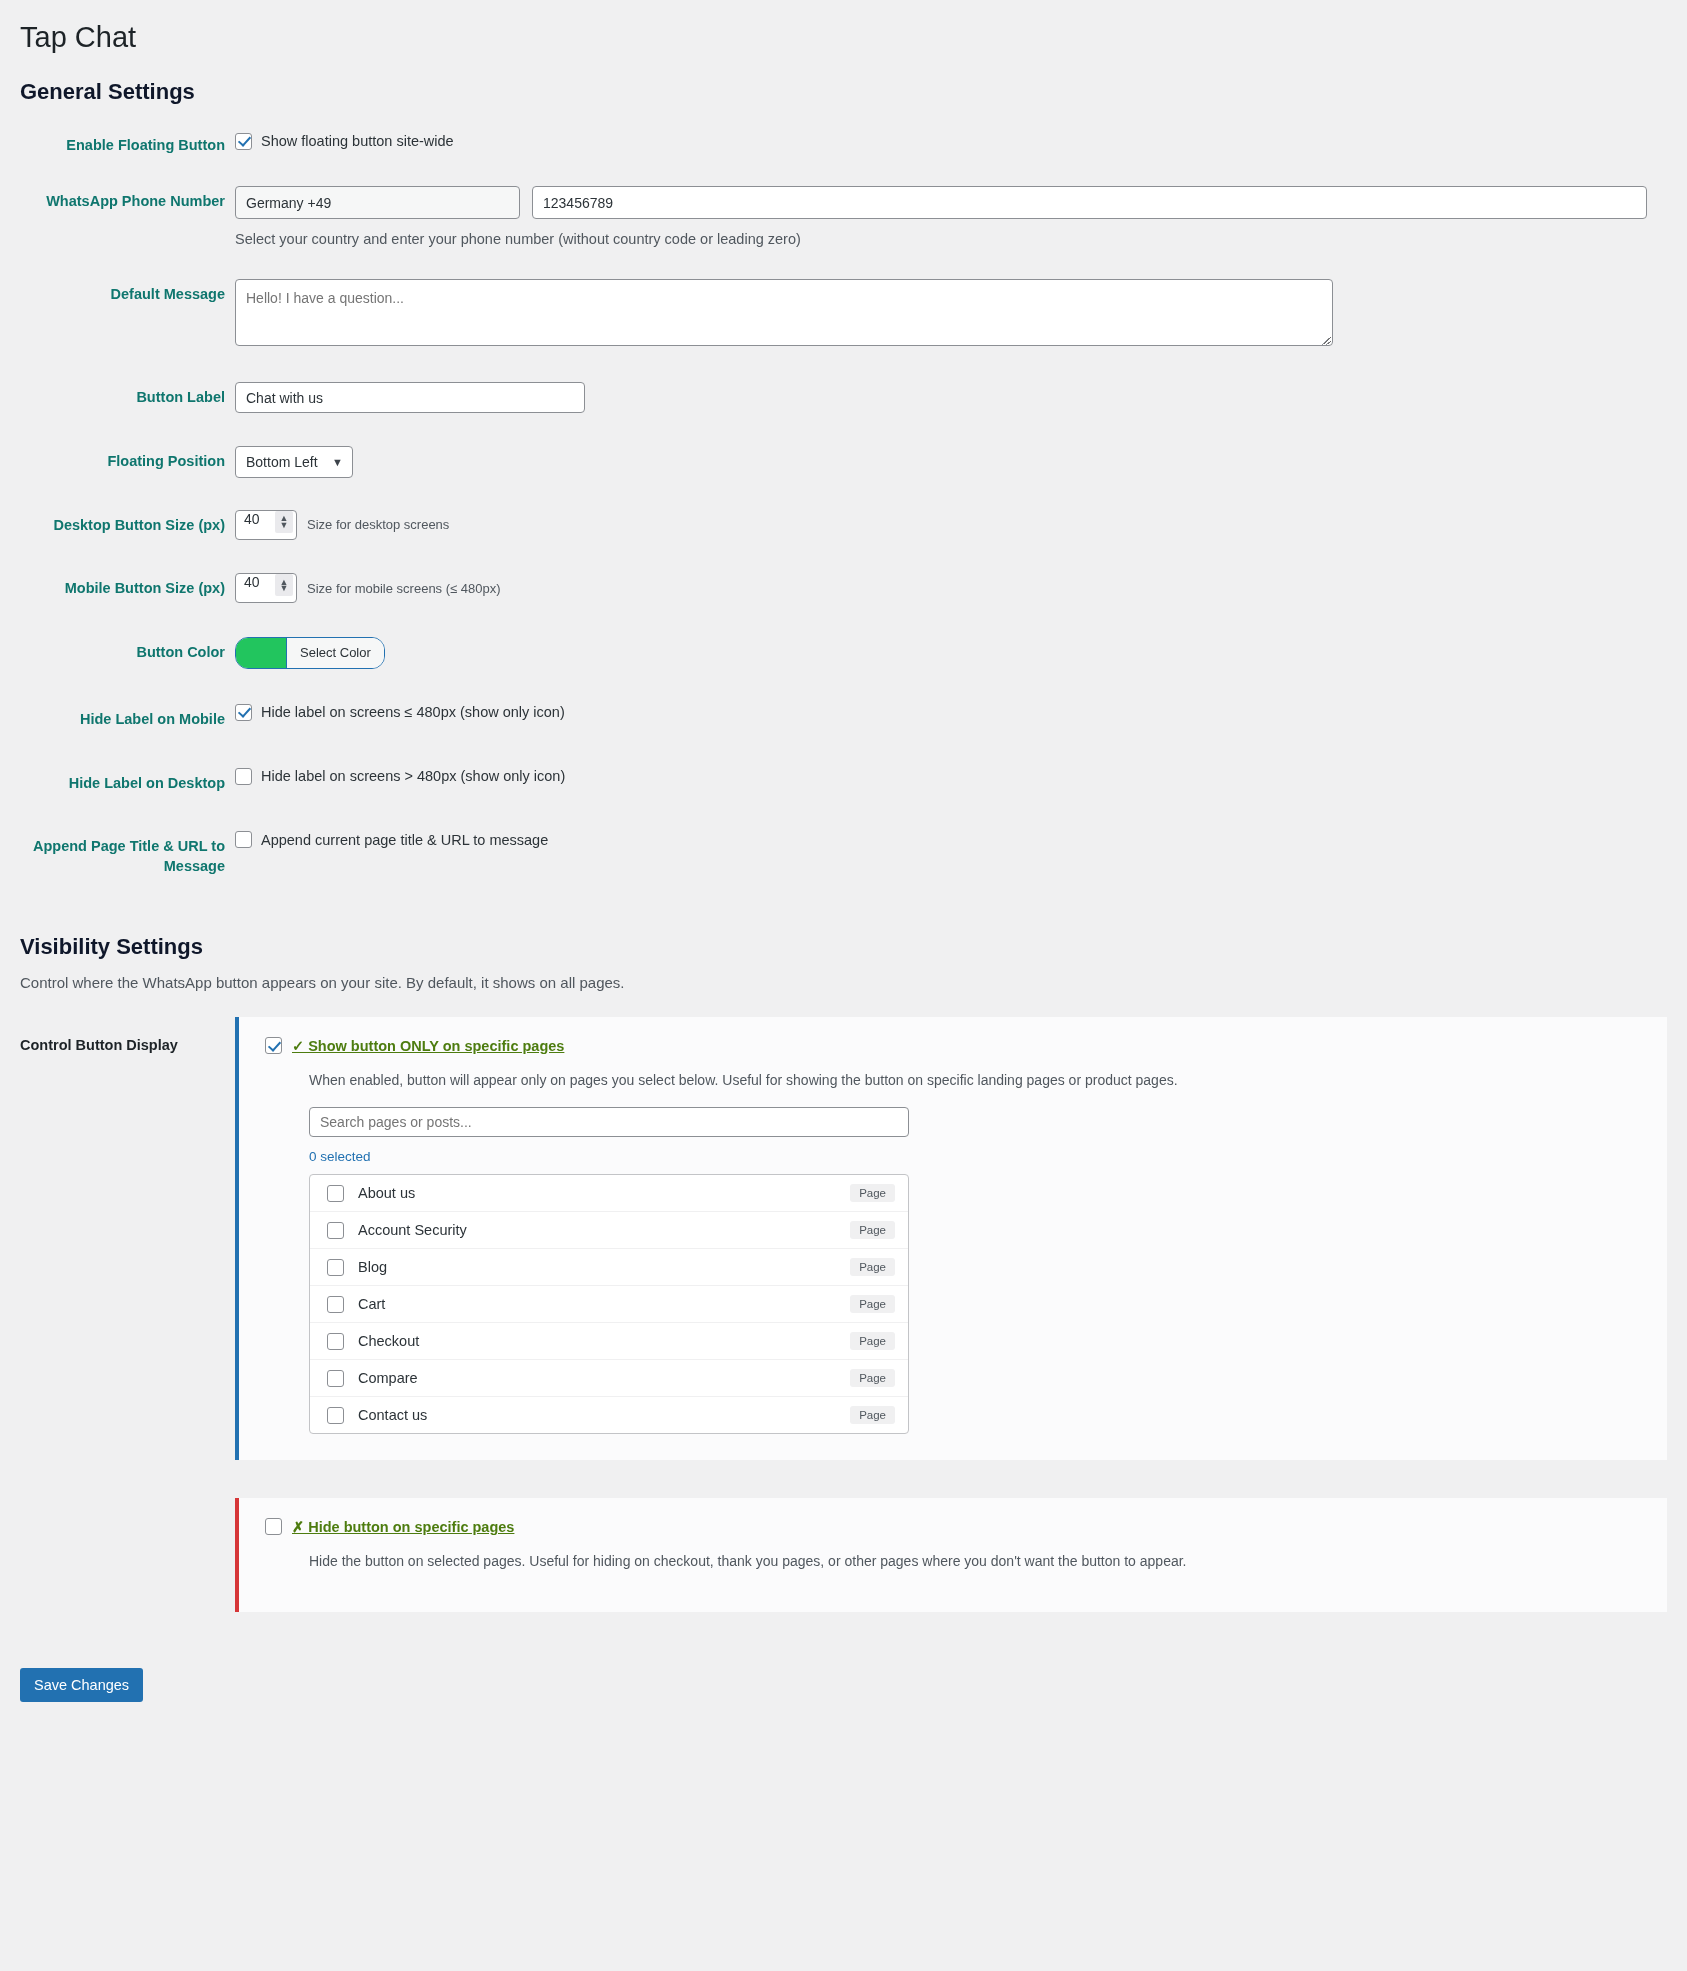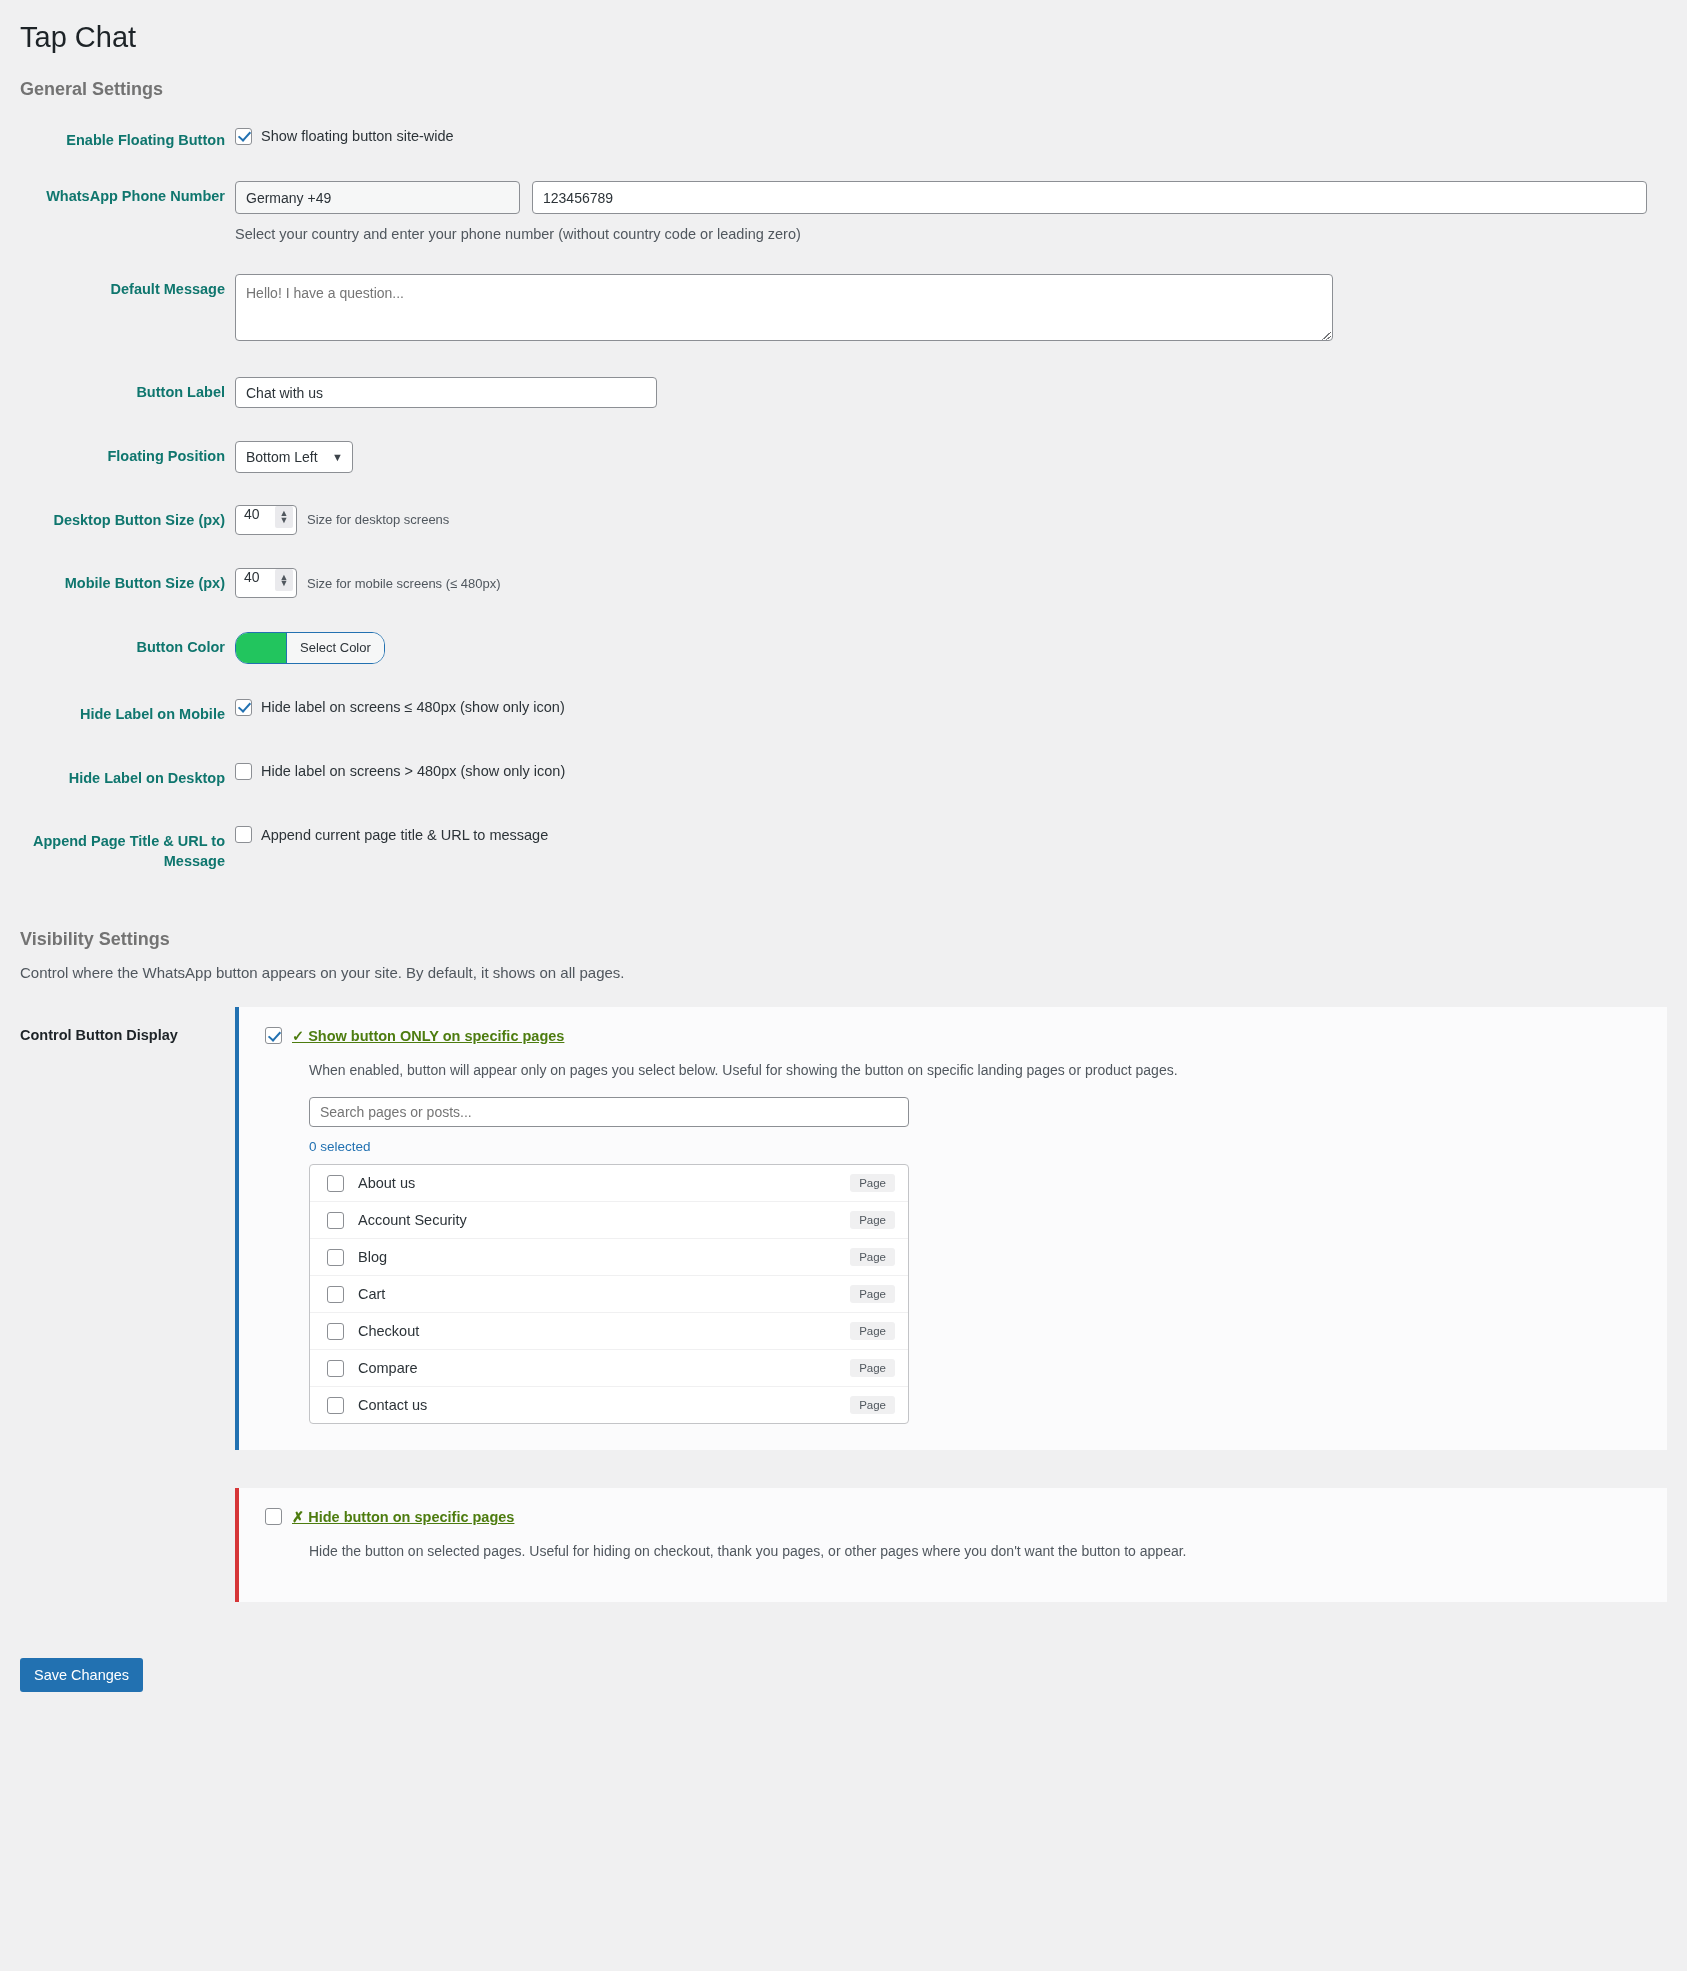--- a/index.html
+++ b/index.html
@@ -17,24 +17,24 @@
   .page-title {
     font-size: 29px;
     font-weight: 400;
     line-height: 1.3;
     margin: 0 0 18px 0;
     padding: 9px 0 4px 0;
     color: #1d2327;
   }
 
   .section-heading {
-    font-size: 18px;
+    font-size: 22px;
     font-weight: 600;
     margin: 0 0 16px 0;
-    color: #737373;
+    color: #0f172a;
   }
   .section-desc {
     font-size: 15px;
     color: #50575e;
     margin: 0 0 26px 0;
   }
   .visibility-heading { margin-top: 36px; margin-bottom: 14px; }
 
   table.form-table { width: 100%; border-collapse: collapse; }
   table.form-table th {
@@ -93,21 +93,21 @@
   .phone-input { flex: 1; height: 33px; margin-right: 10px; }
 
   .msg-textarea {
     width: 1098px;
     height: 67px;
     resize: vertical;
     padding: 8px 10px;
     line-height: 1.5;
   }
 
-  .label-input { width: 422px; height: 31px; }
+  .label-input { width: 350px; height: 31px; }
 
   .wp-select {
     width: 118px;
     height: 32px;
     appearance: none;
     -webkit-appearance: none;
     background: #fff;
     padding-right: 26px;
     position: relative;
   }

